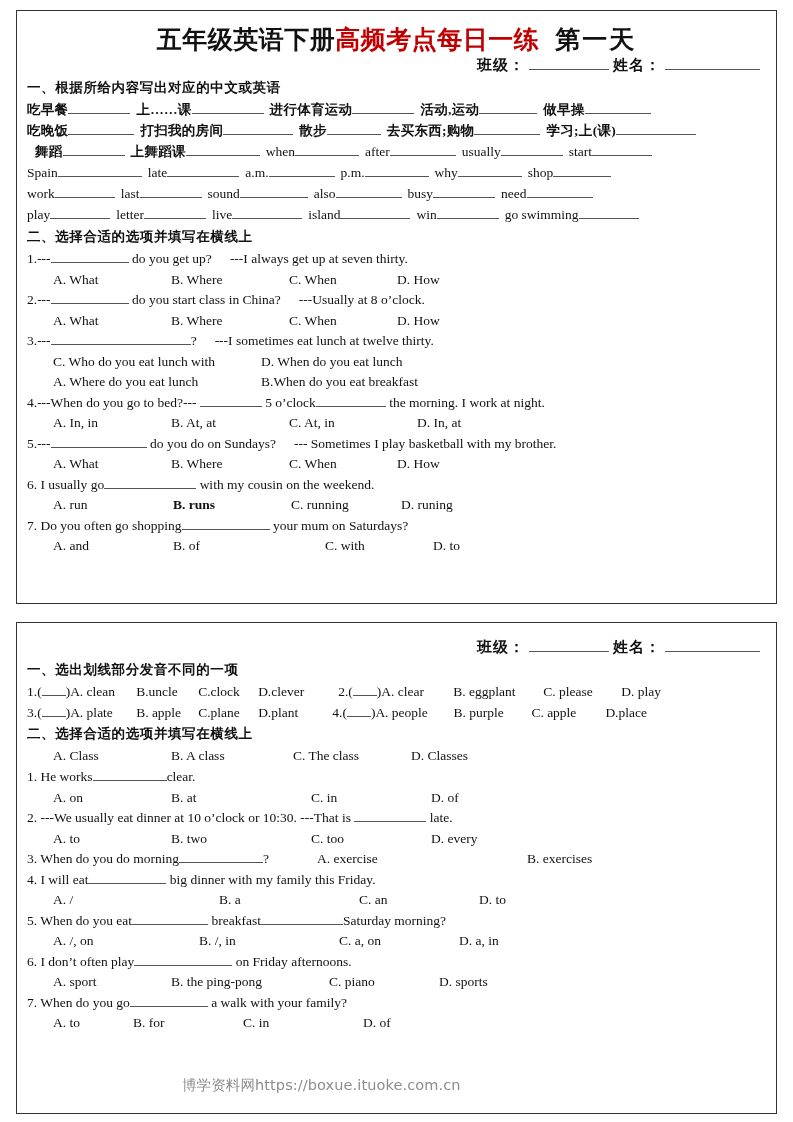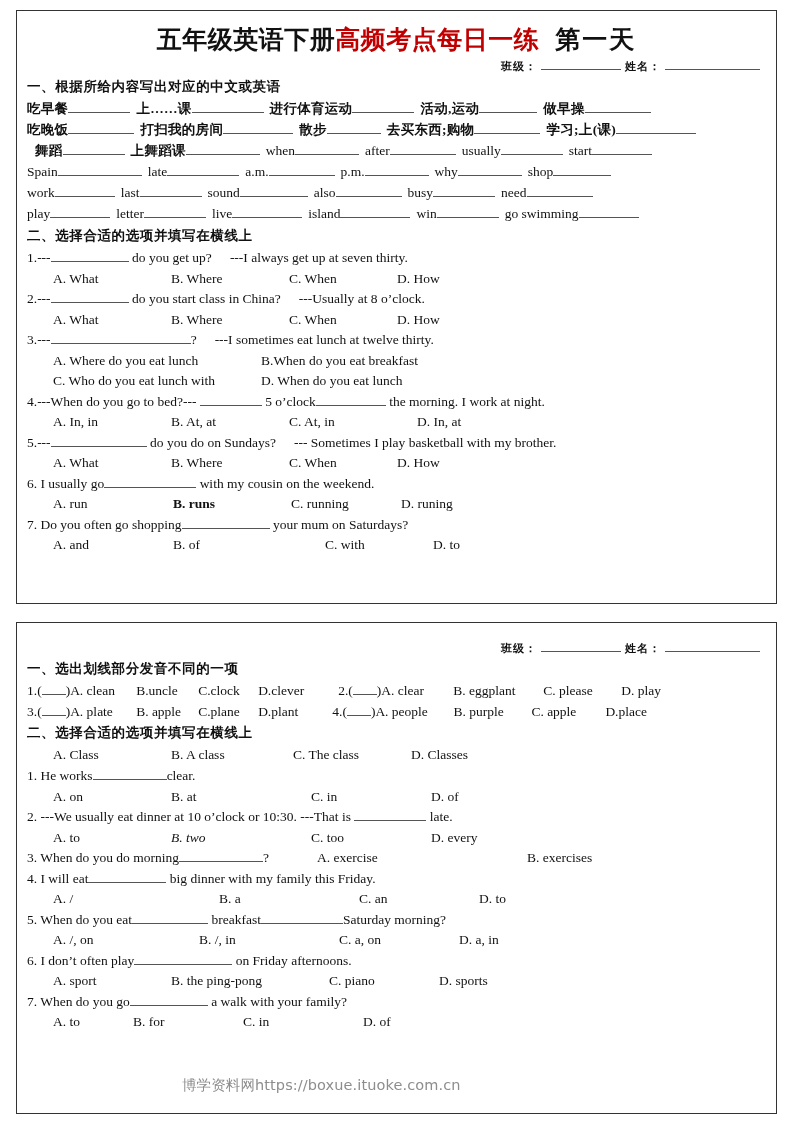--- a/index.html
+++ b/index.html
@@ -53,21 +53,21 @@
   }
   .title-seg.red { color: #C00000; }
   .title-seg.day  { margin-left: 16px; letter-spacing: 2px; }
 
   
   .idline {
     display: flex;
     justify-content: flex-end;
     align-items: baseline;
     gap: 4px;
-    font-size: 11px;
+    font-size: 15px;
     font-weight: bold;
     margin: 2px 6px 4px 0;
   }
   .idline .lbl { letter-spacing: 1px; }
   .blank-fix {
     display: inline-block;
     border-bottom: 1.3px solid #555;
     height: 14px;
   }
   .blank-80  { width: 80px; }
@@ -151,22 +151,22 @@
       </div>
 
     <div class="sec-head">二、选择合适的选项并填写在横线上</div>
 
     <div id="s1-questions">
         <div class="q"><span>1.---</span><span class="ln" style="width: 78px;"></span><span> do you get up?</span><span class="sp" style="width: 18px;"></span><span>---I always get up at seven thirty.</span></div>
         <div class="q indent"><span class="opt" style="width: 118px;">A. What</span><span class="opt" style="width: 118px;">B. Where</span><span class="opt" style="width: 108px;">C. When</span><span class="opt">D. How</span></div>
         <div class="q"><span>2.---</span><span class="ln" style="width: 78px;"></span><span> do you start class in China?</span><span class="sp" style="width: 18px;"></span><span>---Usually at 8 o’clock.</span></div>
         <div class="q indent"><span class="opt" style="width: 118px;">A. What</span><span class="opt" style="width: 118px;">B. Where</span><span class="opt" style="width: 108px;">C. When</span><span class="opt">D. How</span></div>
         <div class="q"><span>3.---</span><span class="ln" style="width: 140px;"></span><span>?</span><span class="sp" style="width: 18px;"></span><span>---I sometimes eat lunch at twelve thirty.</span></div>
+        <div class="q indent"><span class="opt" style="width: 208px;">C. Who do you eat lunch with</span><span class="opt">D. When do you eat lunch</span></div>
         <div class="q indent"><span class="opt" style="width: 208px;">A. Where do you eat lunch</span><span class="opt">B.When do you eat breakfast</span></div>
-        <div class="q indent"><span class="opt" style="width: 208px;">C. Who do you eat lunch with</span><span class="opt">D. When do you eat lunch</span></div>
         <div class="q"><span>4.---When do you go to bed?</span><span>--- </span><span class="ln" style="width: 62px;"></span><span> 5 o’clock</span><span class="ln" style="width: 70px;"></span><span> the morning. I work at night.</span></div>
         <div class="q indent"><span class="opt" style="width: 118px;">A. In, in</span><span class="opt" style="width: 118px;">B. At, at</span><span class="opt" style="width: 128px;">C. At, in</span><span class="opt">D. In, at</span></div>
         <div class="q"><span>5.---</span><span class="ln" style="width: 96px;"></span><span> do you do on Sundays?</span><span class="sp" style="width: 18px;"></span><span>--- Sometimes I play basketball with my brother.</span></div>
         <div class="q indent"><span class="opt" style="width: 118px;">A. What</span><span class="opt" style="width: 118px;">B. Where</span><span class="opt" style="width: 108px;">C. When</span><span class="opt">D. How</span></div>
         <div class="q"><span>6. I usually go</span><span class="ln" style="width: 92px;"></span><span> with my cousin on the weekend.</span></div>
         <div class="q indent"><span class="opt" style="width: 120px;">A. run</span><span class="opt" style="width: 118px; font-weight: bold;">B. runs</span><span class="opt" style="width: 110px;">C. running</span><span class="opt">D. runing</span></div>
         <div class="q"><span>7. Do you often go shopping</span><span class="ln" style="width: 88px;"></span><span> your mum on Saturdays?</span></div>
         <div class="q indent"><span class="opt" style="width: 120px;">A. and</span><span class="opt" style="width: 152px;">B. of</span><span class="opt" style="width: 108px;">C. with</span><span class="opt">D. to</span></div>
       </div>
   </div>
@@ -188,21 +188,21 @@
         <div class="q"><span>3.(</span><span class="ln" style="width: 24px;"></span><span>)</span><span class="opt" style="width: 66px;">A. plate</span><span class="opt" style="width: 62px;">B. apple</span><span class="opt" style="width: 60px;">C.plane</span><span class="opt">D.plant</span><span class="sp" style="width: 34px;"></span><span>4.(</span><span class="ln" style="width: 24px;"></span><span>)</span><span class="opt" style="width: 78px;">A. people</span><span class="opt" style="width: 78px;">B. purple</span><span class="opt" style="width: 74px;">C. apple</span><span class="opt">D.place</span></div>
       </div>
 
     <div class="sec-head">二、选择合适的选项并填写在横线上</div>
 
     <div id="s2-questions">
         <div class="q indent"><span class="opt" style="width: 118px;">A. Class</span><span class="opt" style="width: 122px;">B. A class</span><span class="opt" style="width: 118px;">C. The class</span><span class="opt">D. Classes</span></div>
         <div class="q"><span>1. He works</span><span class="ln" style="width: 74px;"></span><span>clear.</span></div>
         <div class="q indent"><span class="opt" style="width: 118px;">A. on</span><span class="opt" style="width: 140px;">B. at</span><span class="opt" style="width: 120px;">C. in</span><span class="opt">D. of</span></div>
         <div class="q"><span>2. ---We usually eat dinner at 10 o’clock or 10:30.</span><span>   ---That is </span><span class="ln" style="width: 72px;"></span><span> late.</span></div>
-        <div class="q indent"><span class="opt" style="width: 118px;">A. to</span><span class="opt" style="width: 140px; font-style: italic;">B. two</span><span class="opt" style="width: 120px;">C. too</span><span class="opt">D. every</span></div>
+        <div class="q indent"><span class="opt" style="width: 118px;">A. to</span><span class="opt" style="width: 140px;">B. two</span><span class="opt" style="width: 120px;">C. too</span><span class="opt">D. every</span></div>
         <div class="q"><span>3. When do you do morning</span><span class="ln" style="width: 84px;"></span><span>?</span><span class="sp" style="width: 48px;"></span><span class="opt" style="width: 210px;">A. exercise</span><span class="opt">B. exercises</span></div>
         <div class="q"><span>4. I will eat</span><span class="ln" style="width: 78px;"></span><span> big dinner with my family this Friday.</span></div>
         <div class="q indent"><span class="opt" style="width: 118px;">A. /</span><span class="opt" style="width: 140px; margin-left: 48px;">B. a</span><span class="opt" style="width: 120px;">C. an</span><span class="opt">D. to</span></div>
         <div class="q"><span>5. When do you eat</span><span class="ln" style="width: 76px;"></span><span> breakfast</span><span class="ln" style="width: 82px;"></span><span>Saturday morning?</span></div>
         <div class="q indent"><span class="opt" style="width: 110px;">A. /, on</span><span class="opt" style="width: 140px; margin-left: 36px;">B. /, in</span><span class="opt" style="width: 120px;">C. a, on</span><span class="opt">D. a, in</span></div>
         <div class="q"><span>6. I don’t often play</span><span class="ln" style="width: 98px;"></span><span> on Friday afternoons.</span></div>
         <div class="q indent"><span class="opt" style="width: 118px;">A. sport</span><span class="opt" style="width: 158px;">B. the ping-pong</span><span class="opt" style="width: 110px;">C. piano</span><span class="opt">D. sports</span></div>
         <div class="q"><span>7. When do you go</span><span class="ln" style="width: 78px;"></span><span> a walk with your family?</span></div>
         <div class="q indent"><span class="opt" style="width: 80px;">A. to</span><span class="opt" style="width: 110px;">B. for</span><span class="opt" style="width: 120px;">C. in</span><span class="opt">D. of</span></div>
       </div>

